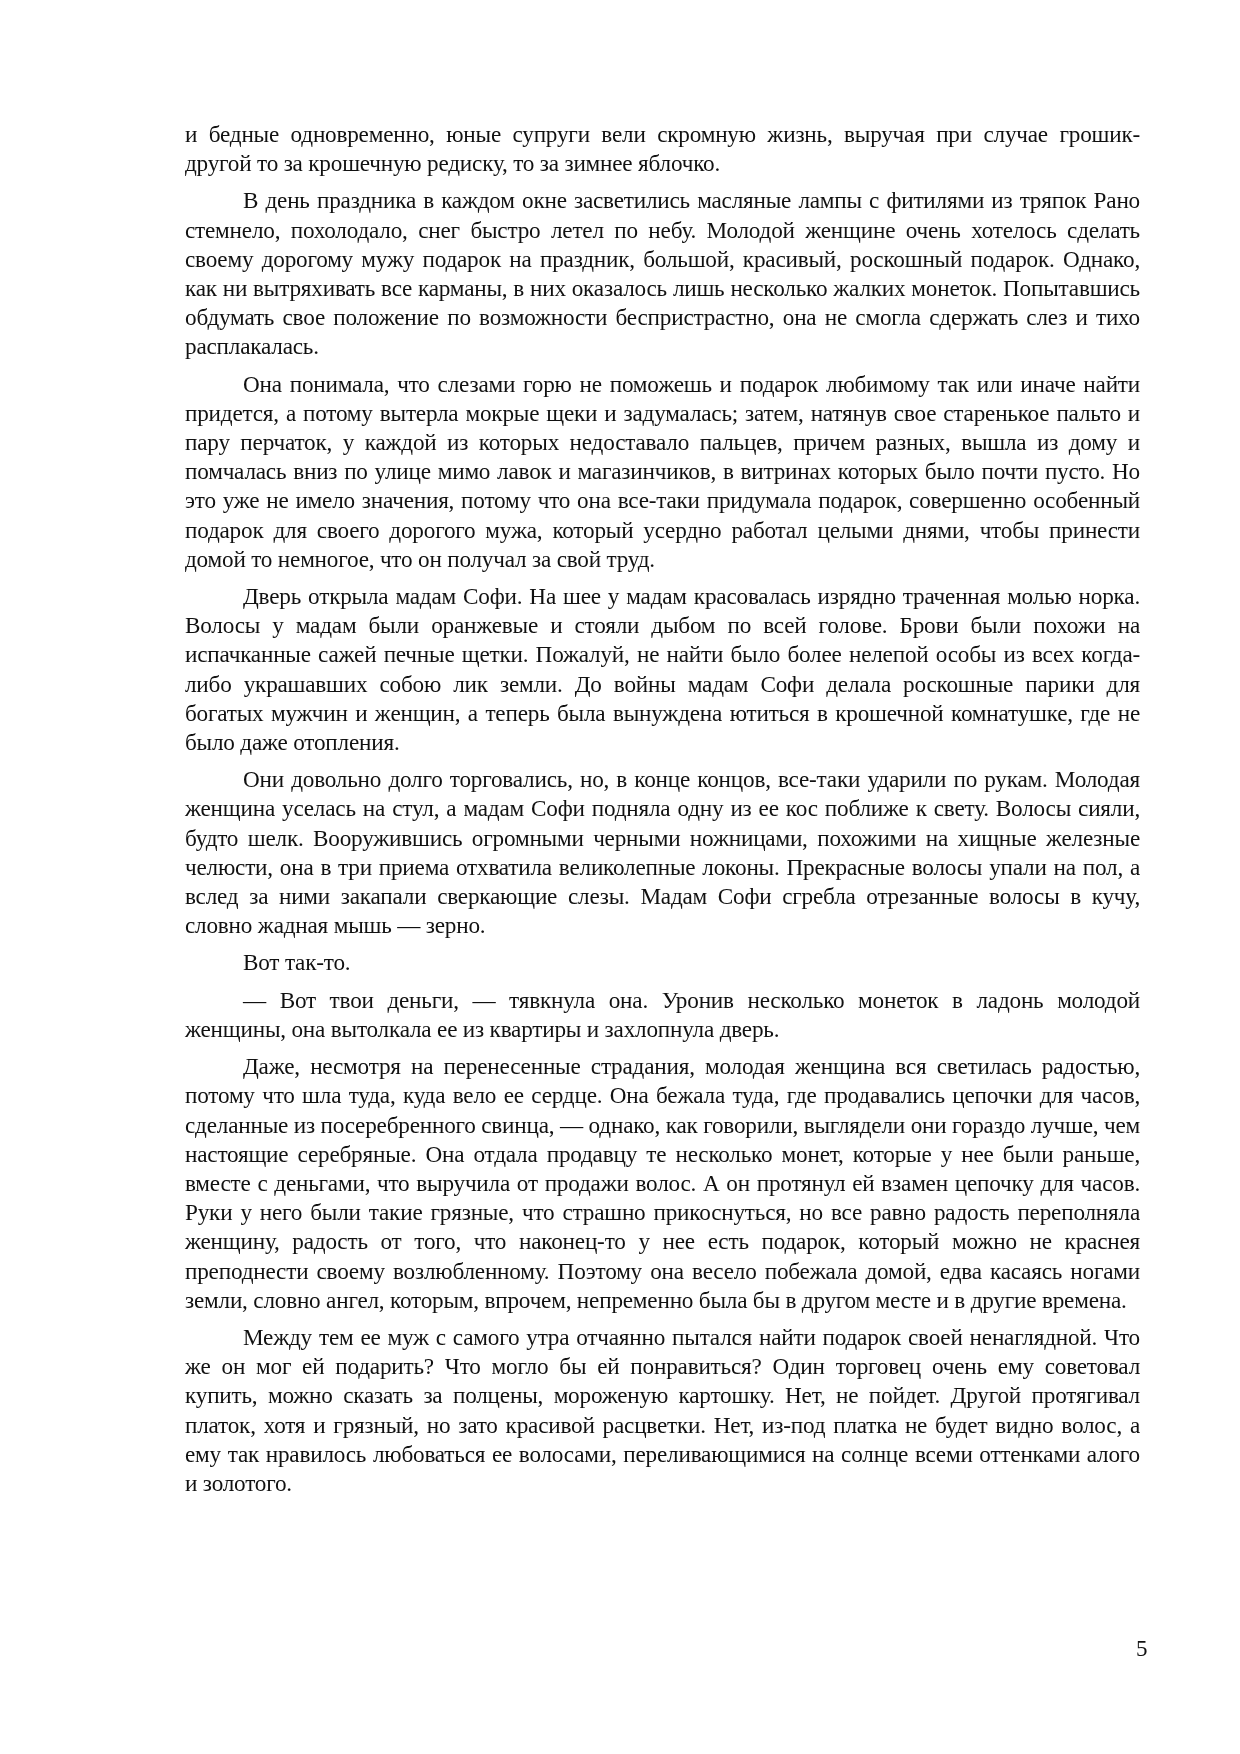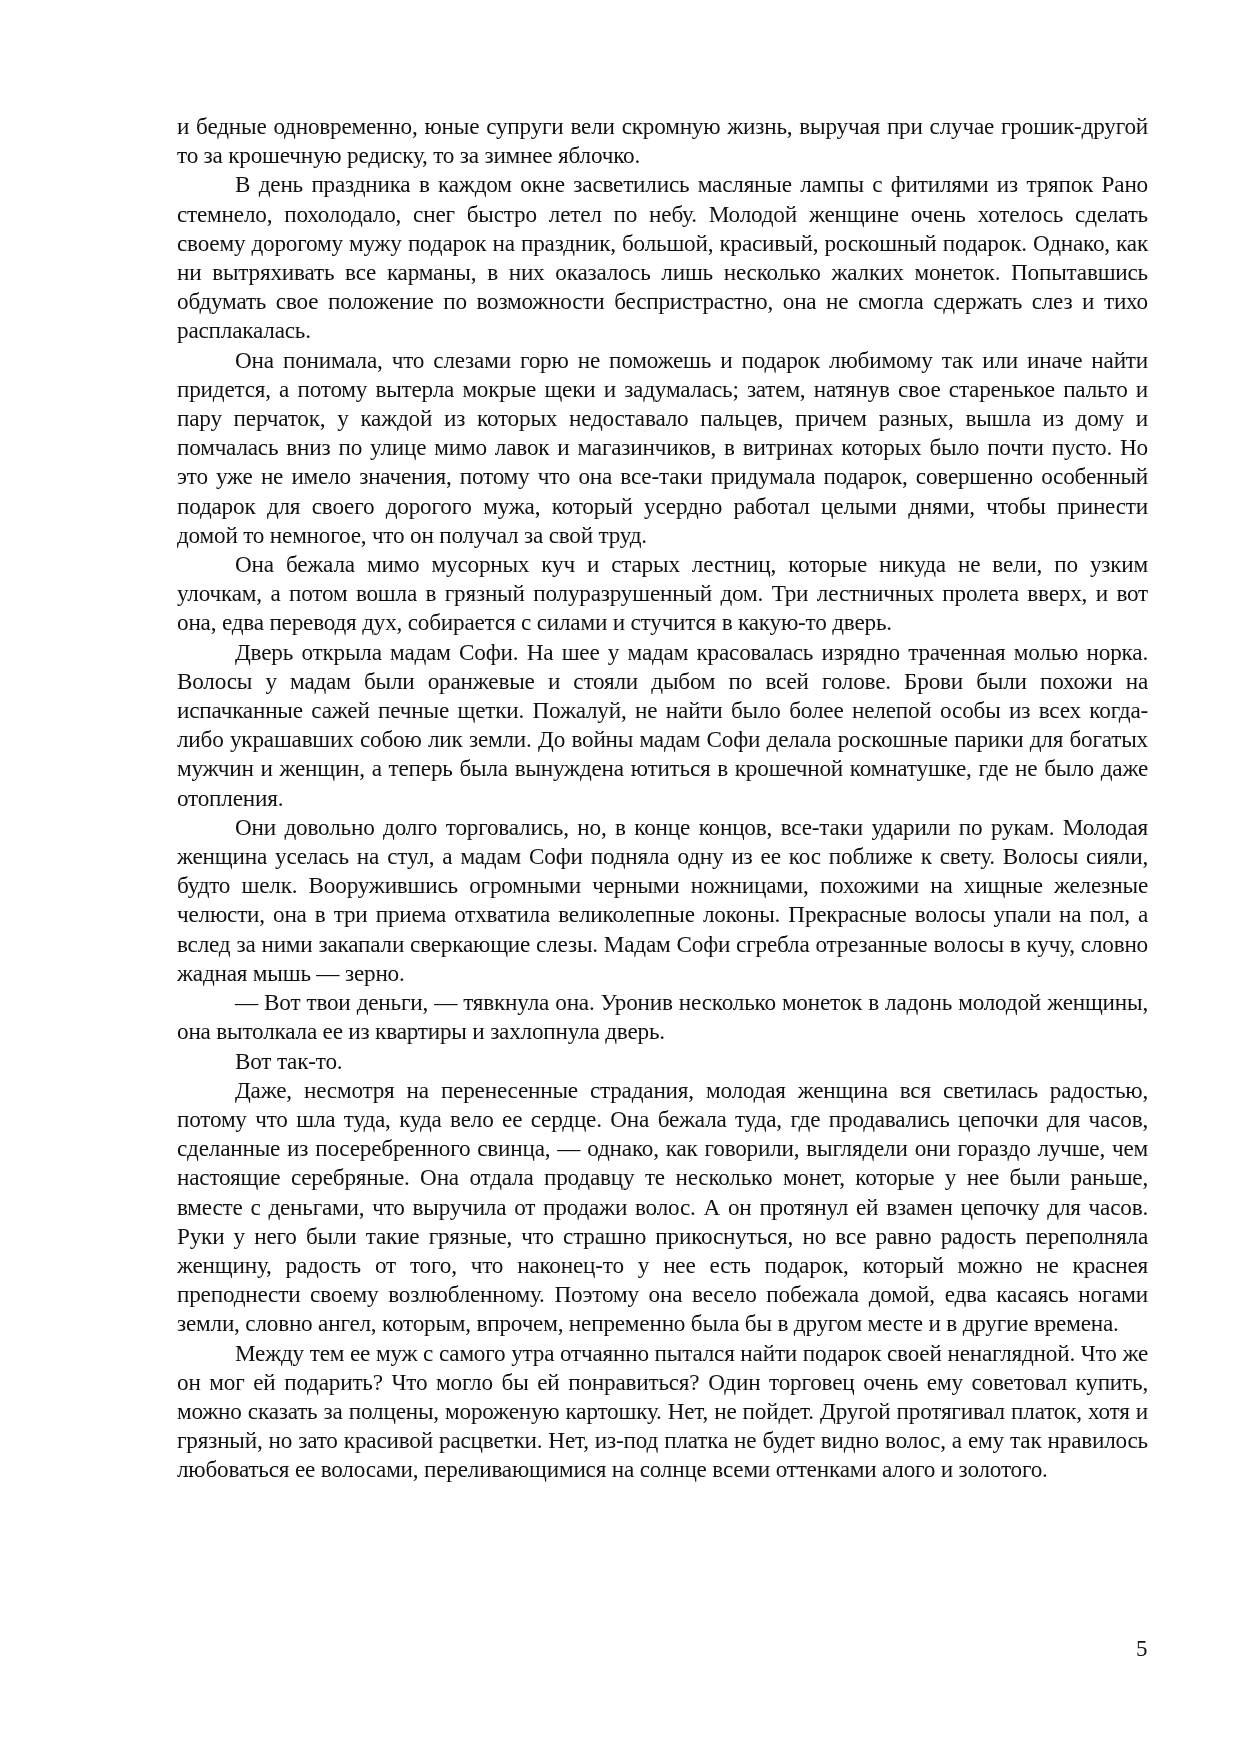--- a/index.html
+++ b/index.html
@@ -25,21 +25,21 @@
       position: absolute;
       left: 177px;
       top: 112px;
       width: 971px;
       font-family: "Liberation Serif", "DejaVu Serif", serif;
       font-size: 23.2px;
       line-height: 29.2px;
       color: #111111;
     }
     .para {
-      margin: 0;
+      margin: 8px;
       text-align: justify;
       text-indent: 58px;
       letter-spacing: -0.2px;
     }
     .para.no-indent {
       text-indent: 0;
     }
     .page-number {
       position: absolute;
       left: 1136px;
@@ -50,22 +50,21 @@
     }
   </style>
 </head>
 <body>
 
 <div class="page">
   <div class="text-block">
     <p class="para no-indent">и бедные одновременно, юные супруги вели скромную жизнь, выручая при случае грошик-другой то за крошечную редиску, то за зимнее яблочко.</p>
     <p class="para">В день праздника в каждом окне засветились масляные лампы с фитилями из тряпок Рано стемнело, похолодало, снег быстро летел по небу. Молодой женщине очень хотелось сделать своему дорогому мужу подарок на праздник, большой, красивый, роскошный подарок. Однако, как ни вытряхивать все карманы, в них оказалось лишь несколько жалких монеток. Попытавшись обдумать свое положение по возможности беспристрастно, она не смогла сдержать слез и тихо расплакалась.</p>
     <p class="para">Она понимала, что слезами горю не поможешь и подарок любимому так или иначе найти придется, а потому вытерла мокрые щеки и задумалась; затем, натянув свое старенькое пальто и пару перчаток, у каждой из которых недоставало пальцев, причем разных, вышла из дому и помчалась вниз по улице мимо лавок и магазинчиков, в витринах которых было почти пусто. Но это уже не имело значения, потому что она все-таки придумала подарок, совершенно особенный подарок для своего дорогого мужа, который усердно работал целыми днями, чтобы принести домой то немногое, что он получал за свой труд.</p>
-    <p class="para">Она бежала мимо мусорных куч и старых лестниц, которые никуда не вели, по узким улочкам, а потом вошла в грязный полуразрушенный дом. Три лестничных пролета вверх, и вот она, едва переводя дух, собирается с силами и стучится в какую-то дверь.</p>
     <p class="para">Дверь открыла мадам Софи. На шее у мадам красовалась изрядно траченная молью норка. Волосы у мадам были оранжевые и стояли дыбом по всей голове. Брови были похожи на испачканные сажей печные щетки. Пожалуй, не найти было более нелепой особы из всех когда-либо украшавших собою лик земли. До войны мадам Софи делала роскошные парики для богатых мужчин и женщин, а теперь была вынуждена ютиться в крошечной комнатушке, где не было даже отопления.</p>
     <p class="para">Они довольно долго торговались, но, в конце концов, все-таки ударили по рукам. Молодая женщина уселась на стул, а мадам Софи подняла одну из ее кос поближе к свету. Волосы сияли, будто шелк. Вооружившись огромными черными ножницами, похожими на хищные железные челюсти, она в три приема отхватила великолепные локоны. Прекрасные волосы упали на пол, а вслед за ними закапали сверкающие слезы. Мадам Софи сгребла отрезанные волосы в кучу, словно жадная мышь — зерно.</p>
+    <p class="para">Вот так-то.</p>
     <p class="para">— Вот твои деньги, — тявкнула она. Уронив несколько монеток в ладонь молодой женщины, она вытолкала ее из квартиры и захлопнула дверь.</p>
-    <p class="para">Вот так-то.</p>
     <p class="para">Даже, несмотря на перенесенные страдания, молодая женщина вся светилась радостью, потому что шла туда, куда вело ее сердце. Она бежала туда, где продавались цепочки для часов, сделанные из посеребренного свинца, — однако, как говорили, выглядели они гораздо лучше, чем настоящие серебряные. Она отдала продавцу те несколько монет, которые у нее были раньше, вместе с деньгами, что выручила от продажи волос. А он протянул ей взамен цепочку для часов. Руки у него были такие грязные, что страшно прикоснуться, но все равно радость переполняла женщину, радость от того, что наконец-то у нее есть подарок, который можно не краснея преподнести своему возлюбленному. Поэтому она весело побежала домой, едва касаясь ногами земли, словно ангел, которым, впрочем, непременно была бы в другом месте и в другие времена.</p>
     <p class="para">Между тем ее муж с самого утра отчаянно пытался найти подарок своей ненаглядной. Что же он мог ей подарить? Что могло бы ей понравиться? Один торговец очень ему советовал купить, можно сказать за полцены, мороженую картошку. Нет, не пойдет. Другой протягивал платок, хотя и грязный, но зато красивой расцветки. Нет, из-под платка не будет видно волос, а ему так нравилось любоваться ее волосами, переливающимися на солнце всеми оттенками алого и золотого.</p>
   </div>
   <div class="page-number">5</div>
 </div>
 
 </body></html>

